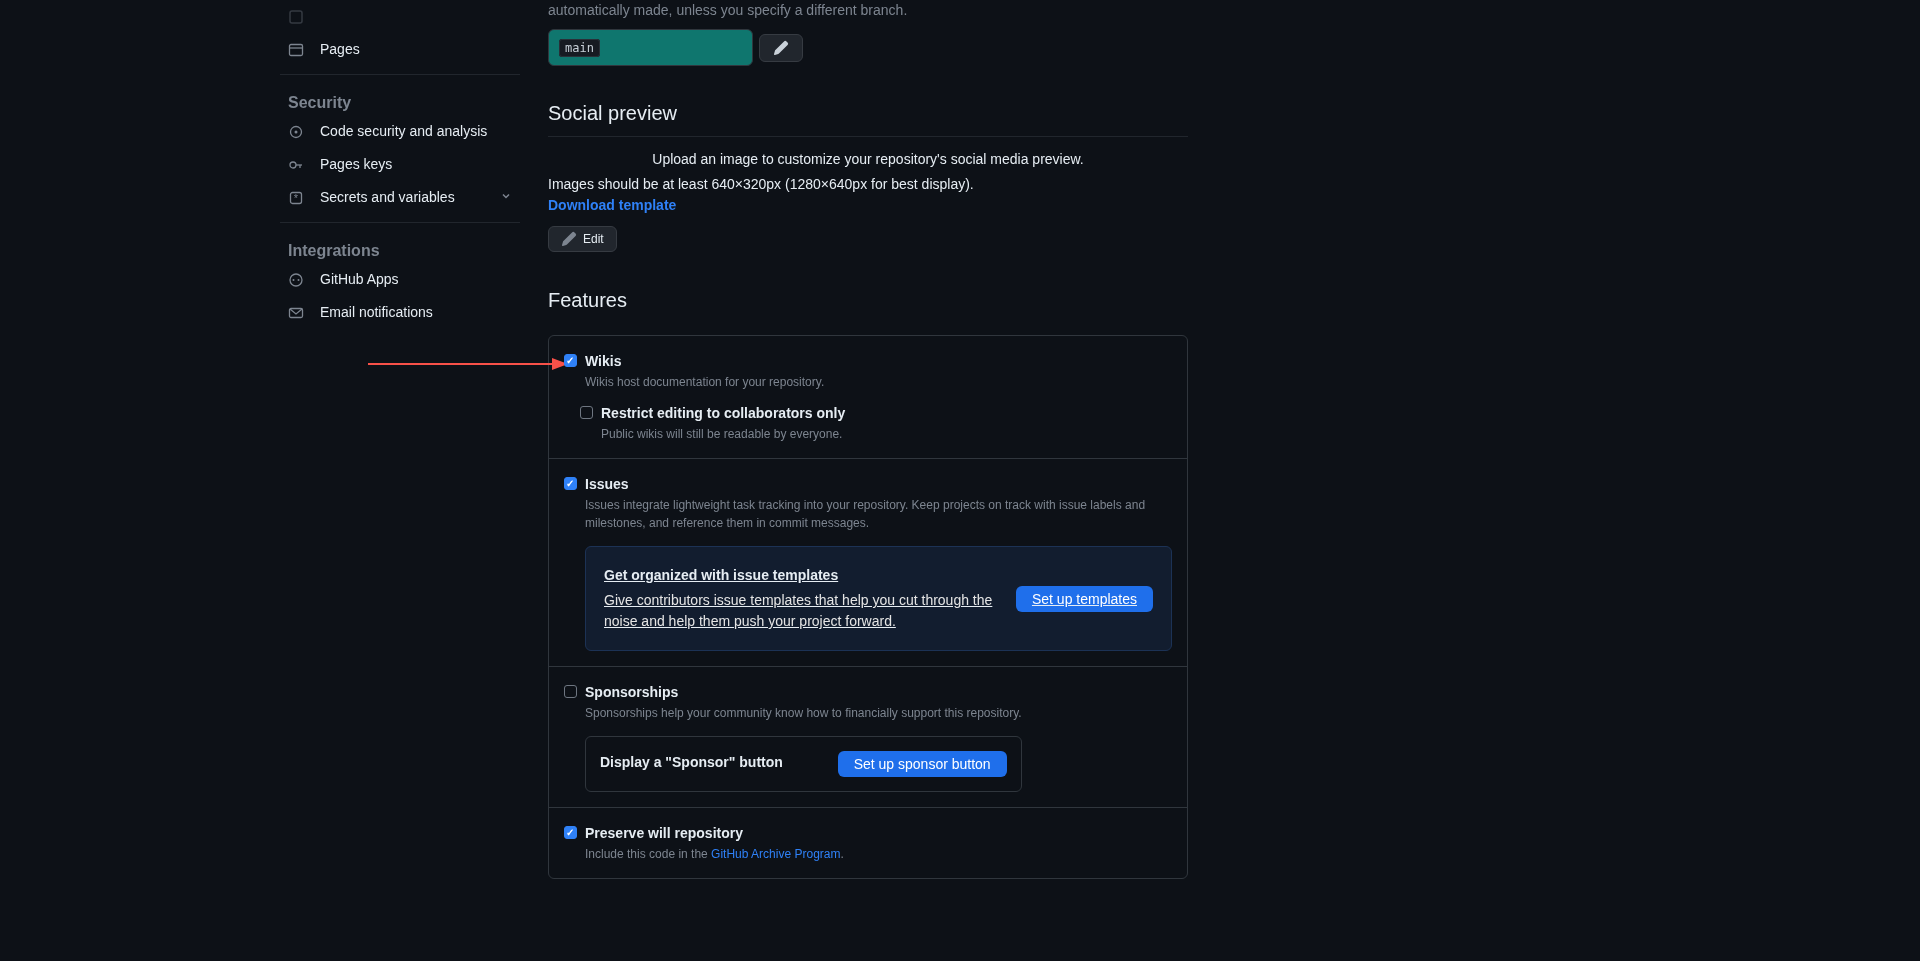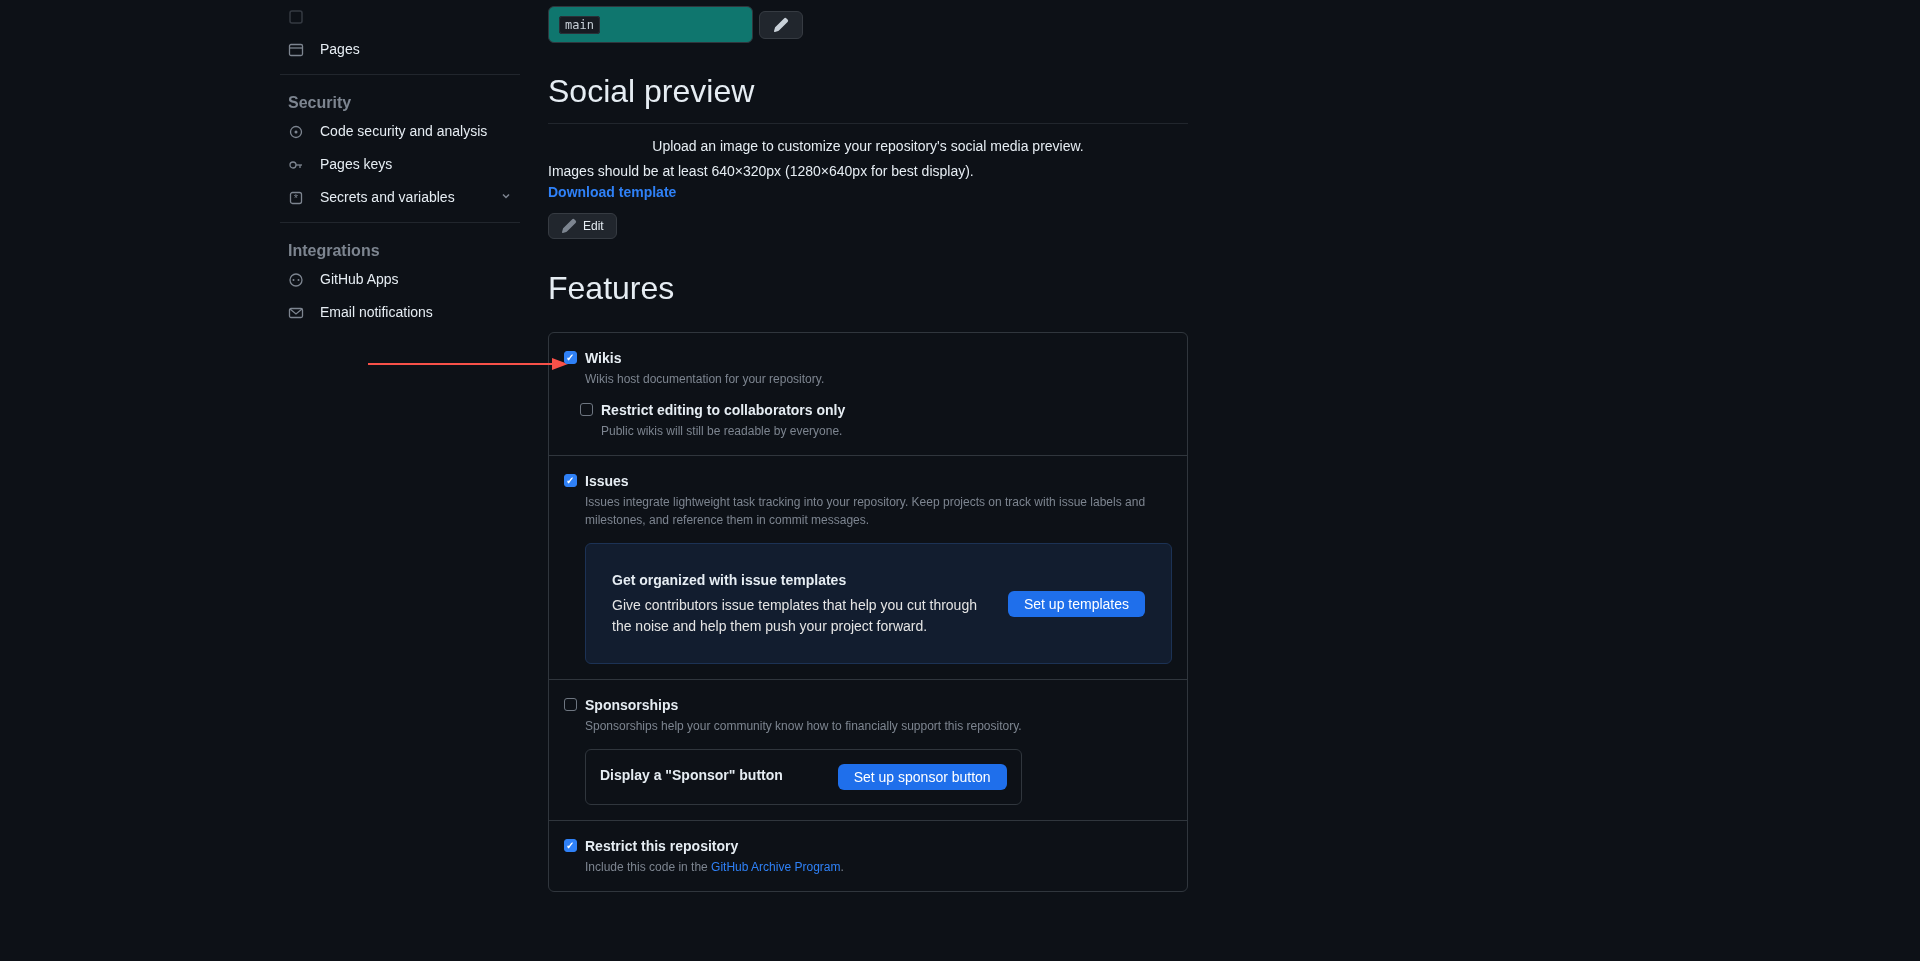--- a/index.html
+++ b/index.html
@@ -89,23 +89,23 @@
     border-radius: 6px;
     width: 44px;
     height: 28px;
     display: inline-flex;
     align-items: center;
     justify-content: center;
     cursor: pointer;
   }
   .icon-btn svg { fill: #c9d1d9; }
   h2.section {
-    font-size: 32px;
+    font-size: 20px;
     font-weight: 400;
-    margin: 24px 0 6px 0;
+    margin: 32px 0 6px 0;
     padding-bottom: 8px;
     border-bottom: 1px solid #21262d;
   }
   h2.section.noborder { border-bottom: none; }
   .desc { color: var(--text); margin-top: 12px; text-align: center; }
   .subdesc { color: var(--text); margin-top: 4px; }
   a.link { color: var(--link); text-decoration: none; font-weight: 600; }
   .btn {
     display: inline-flex;
     align-items: center;
@@ -160,25 +160,26 @@
     left: 1px;
     font-weight: bold;
   }
   .chk-label { font-weight: 600; }
   .chk-desc { font-size: 12px; color: var(--muted); margin-top: 1px; }
   .nested { margin-left: 16px; margin-top: 12px; }
   .prompt {
     border: 1px solid var(--prompt-border);
     background: var(--prompt-bg);
     border-radius: 6px;
-    padding: 26px;
+    padding: 18px;
     margin-top: 14px;
     display: flex;
     align-items: center;
     gap: 16px;
+    text-decoration: underline;
   }
   .prompt-text { flex: 1; }
   .prompt-title { font-weight: 600; margin-bottom: 4px; }
   .prompt-desc { font-size: 14px; color: #e5e5e5; }
   .primary-btn {
     background: var(--primary-btn);
     color: var(--primary-btn-text);
     border: none;
     border-radius: 6px;
     padding: 5px 16px;
@@ -273,20 +274,21 @@
     <div class="side-item">
       <svg width="16" height="16">
           <rect x="1.5" y="3.5" width="13" height="9" rx="1.5" fill="none" stroke="#7d8590" stroke-width="1.3"></rect>
           <path d="M2 4 L8 9 L14 4" fill="none" stroke="#7d8590" stroke-width="1.3"></path>
         </svg>
       <span>Email notifications</span>
     </div>
   </div>
 
   <div class="main">
+    <div class="truncated-top">automatically made, unless you specify a different branch.</div>
     <div class="input-wrap">
       <div class="branch-box">
         <span class="code-chip">main</span>
       </div>
       <div class="icon-btn">
         <svg width="16" height="16">
             <path d="M11.013 1.427a1.75 1.75 0 012.474 0l1.086 1.086a1.75 1.75 0 010 2.474l-8.61 8.61c-.21.21-.47.364-.756.445l-3.251.93a.75.75 0 01-.927-.928l.929-3.25a1.75 1.75 0 01.445-.758l8.61-8.61z"></path>
           </svg>
       </div>
     </div>
@@ -357,21 +359,21 @@
               <button class="primary-btn">Set up sponsor button</button>
             </div>
           </div>
         </div>
       </div>
 
       <div class="feature-item">
         <div class="chk-row">
           <div class="chk checked"></div>
           <div>
-            <div class="chk-label">Restrict this repository</div>
+            <div class="chk-label">Preserve will repository</div>
             <div class="chk-desc">
               <span>Include this code in the </span><a href="#" class="link" style="font-weight:400">GitHub Archive Program</a><span>.</span>
             </div>
           </div>
         </div>
       </div>
 
     </div>
   </div>
 </div>

